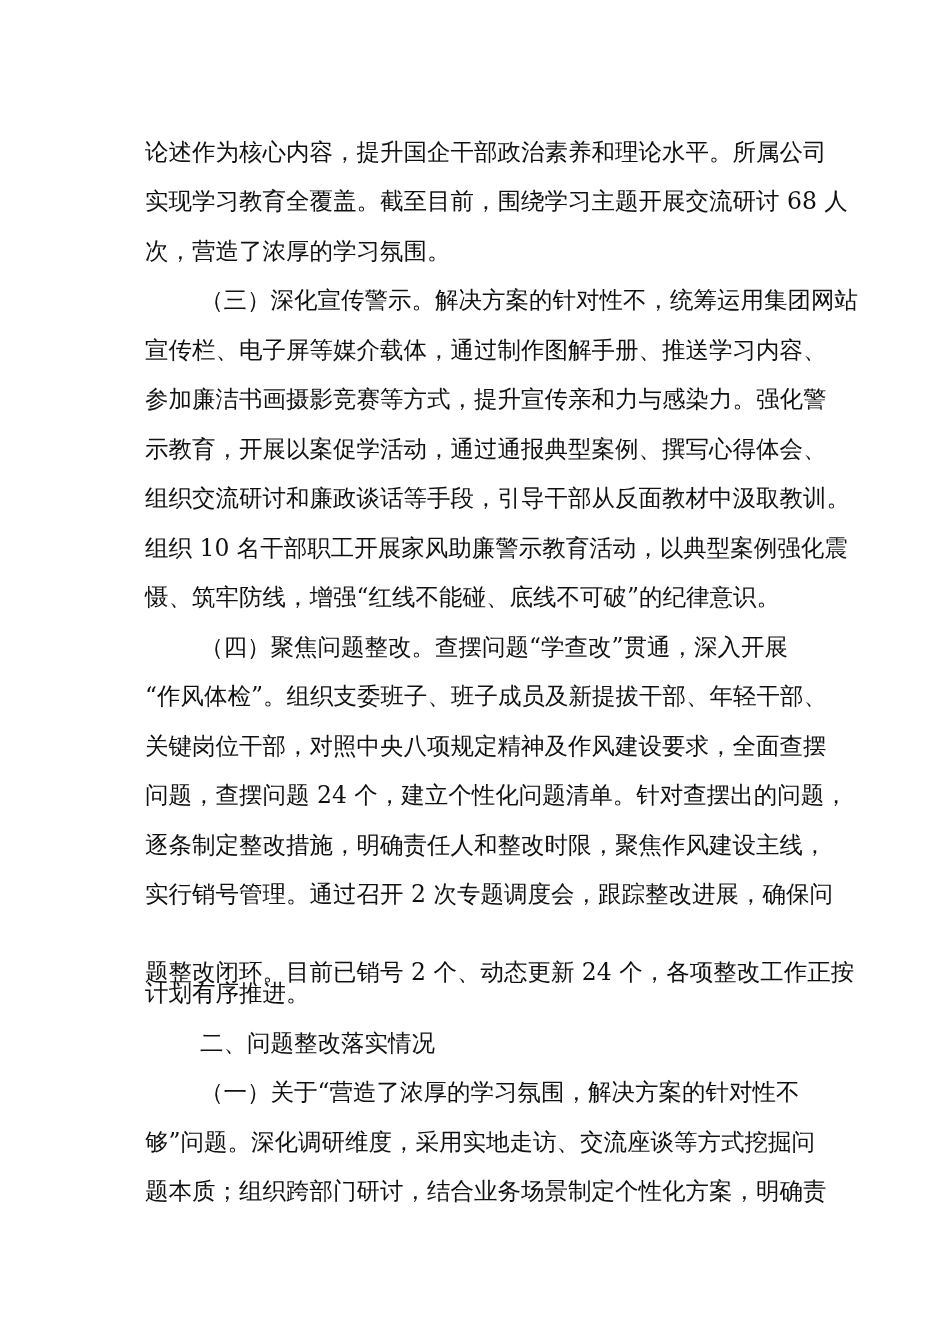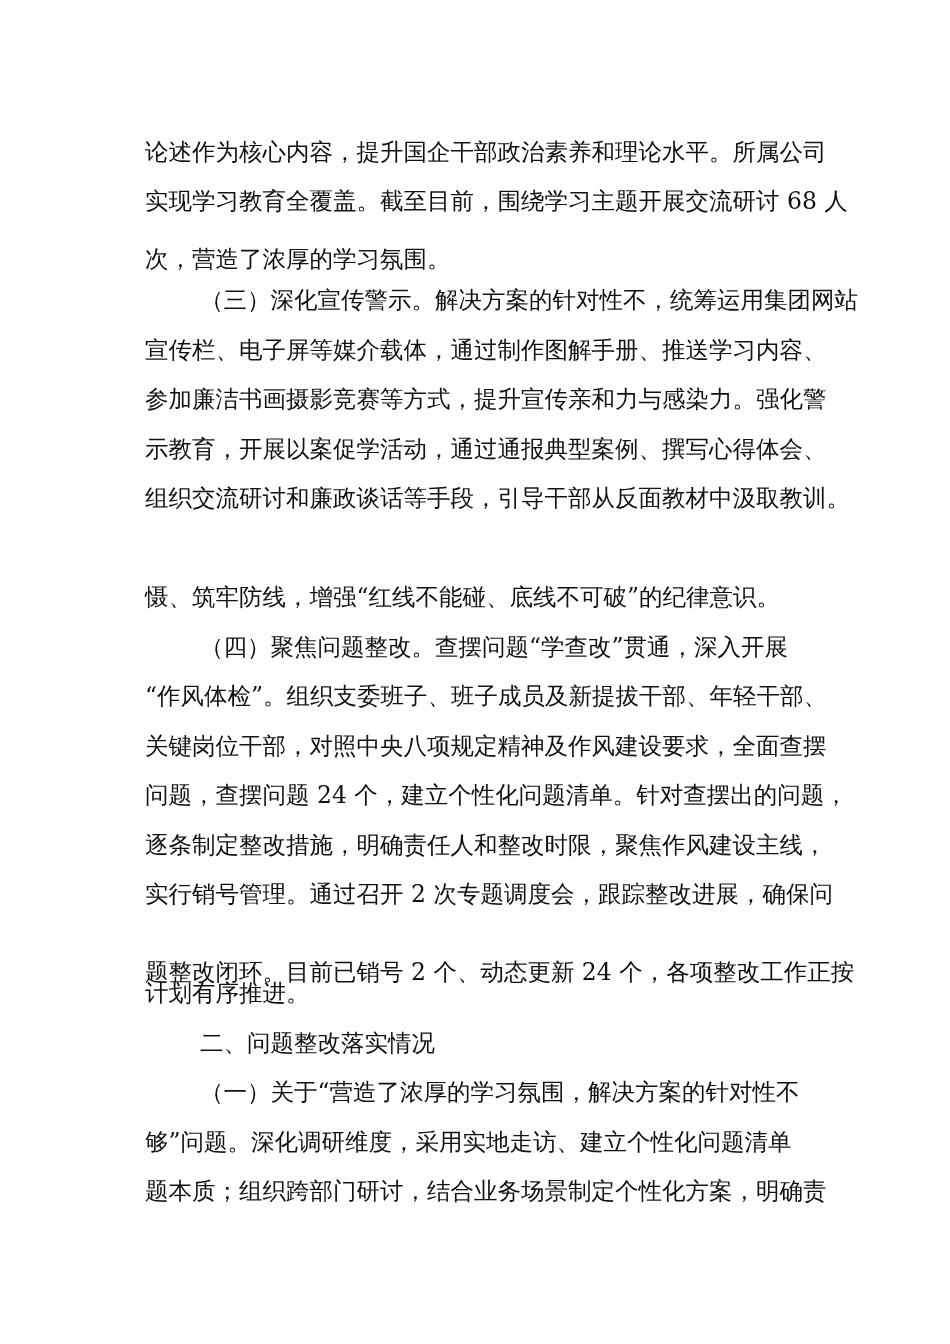--- a/index.html
+++ b/index.html
@@ -17,36 +17,37 @@
   }
   .indent { left: 200px; }
   .heading-indent { left: 200px; text-align: center; }
 </style>
 </head>
 <body>
 
 <div class="page">
   <div class="line" style="top:137px">论述作为核心内容，提升国企干部政治素养和理论水平。所属公司</div>
   <div class="line" style="top:186px">实现学习教育全覆盖。截至目前，围绕学习主题开展交流研讨 68 人</div>
-  <div class="line" style="top:244px">次，营造了浓厚的学习氛围。</div>
+  <div class="line" style="top:236px">次，营造了浓厚的学习氛围。</div>
 
   <div class="line indent" style="top:285px">（三）深化宣传警示。解决方案的针对性不，统筹运用集团网站</div>
   <div class="line" style="top:335px">宣传栏、电子屏等媒介载体，通过制作图解手册、推送学习内容、</div>
   <div class="line" style="top:384px">参加廉洁书画摄影竞赛等方式，提升宣传亲和力与感染力。强化警</div>
   <div class="line" style="top:434px">示教育，开展以案促学活动，通过通报典型案例、撰写心得体会、</div>
   <div class="line" style="top:483px">组织交流研讨和廉政谈话等手段，引导干部从反面教材中汲取教训。</div>
+  <div class="line" style="top:533px">组织 10 名干部职工开展家风助廉警示教育活动，以典型案例强化震</div>
   <div class="line" style="top:582px">慑、筑牢防线，增强“红线不能碰、底线不可破”的纪律意识。</div>
 
   <div class="line indent" style="top:632px">（四）聚焦问题整改。查摆问题“学查改”贯通，深入开展</div>
   <div class="line" style="top:681px">“作风体检”。组织支委班子、班子成员及新提拔干部、年轻干部、</div>
   <div class="line" style="top:731px">关键岗位干部，对照中央八项规定精神及作风建设要求，全面查摆</div>
   <div class="line" style="top:780px">问题，查摆问题 24 个，建立个性化问题清单。针对查摆出的问题，</div>
   <div class="line" style="top:830px">逐条制定整改措施，明确责任人和整改时限，聚焦作风建设主线，</div>
   <div class="line" style="top:879px">实行销号管理。通过召开 2 次专题调度会，跟踪整改进展，确保问</div>
   <div class="line" style="top:957px">题整改闭环。目前已销号 2 个、动态更新 24 个，各项整改工作正按</div>
   <div class="line" style="top:978px">计划有序推进。</div>
 
   <div class="line heading-indent" style="top:1028px">二、问题整改落实情况</div>
 
   <div class="line indent" style="top:1077px">（一）关于“营造了浓厚的学习氛围，解决方案的针对性不</div>
-  <div class="line" style="top:1127px">够”问题。深化调研维度，采用实地走访、建立个性化问题清单</div>
+  <div class="line" style="top:1127px">够”问题。深化调研维度，采用实地走访、交流座谈等方式挖掘问</div>
   <div class="line" style="top:1176px">题本质；组织跨部门研讨，结合业务场景制定个性化方案，明确责</div>
 </div>
 
 </body></html>

